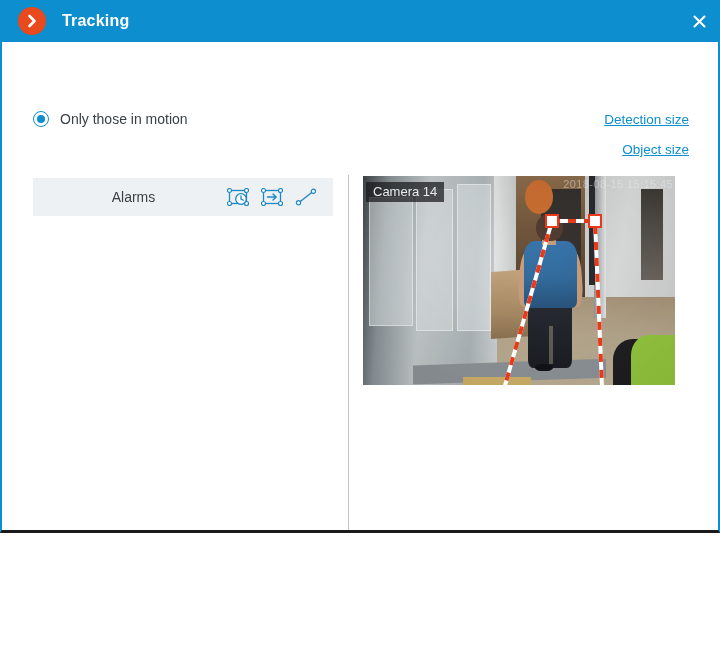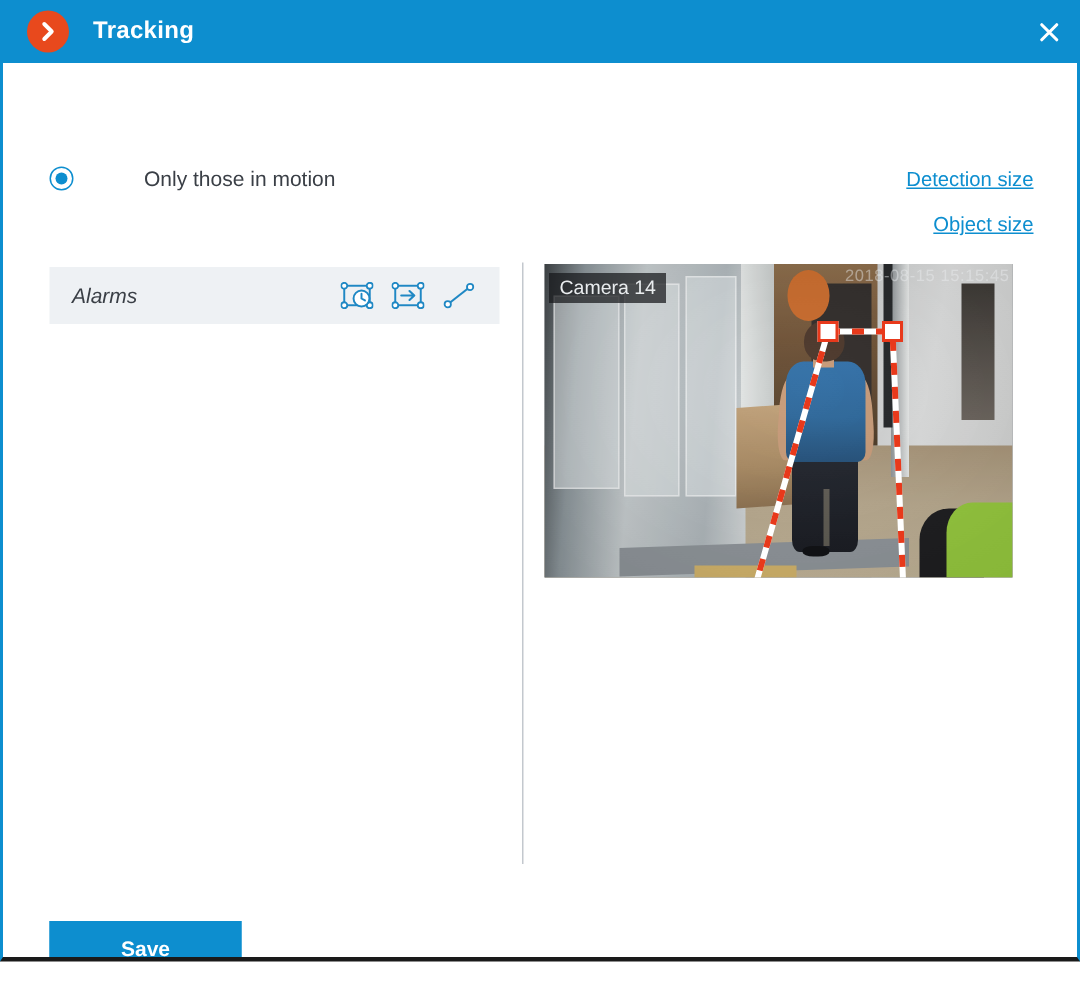--- a/index.html
+++ b/index.html
@@ -10,27 +10,28 @@
   body {
     width: 720px;
     height: 671px;
     font-family: "Liberation Sans", sans-serif;
     overflow: hidden;
   }
 
   .dialog {
     position: relative;
     width: 720px;
-    height: 641px;
+    height: 533px;
     box-sizing: border-box;
     background: #ffffff;
     border-left: 2px solid #0d8ecf;
     border-right: 2px solid #0d8ecf;
     border-bottom: 3px solid #1a1a1a;
     overflow: hidden;
+    text-align: center;
   }
 
   
   .titlebar {
     position: absolute;
     left: 0; top: 0;
     width: 720px;
     height: 42px;
     background: #0d8ecf;
     display: flex;
@@ -85,21 +86,20 @@
     font-weight: bold;
     color: #20242a;
   }
 
   .radio-row {
     position: absolute;
     left: 31px;
     display: flex;
     align-items: center;
     cursor: pointer;
-    gap: 36px;
   }
   .radio-row.r1 { top: 69px; }
   .radio-row.r2 { top: 99px; }
 
   .radio {
     width: 16px;
     height: 16px;
     border-radius: 50%;
     border: 1px solid #9aa3ad;
     box-sizing: border-box;
@@ -151,21 +151,20 @@
     top: 136px;
     width: 300px;
   }
   .list-header {
     height: 38px;
     background: #eef1f4;
     display: flex;
     align-items: center;
     box-sizing: border-box;
     padding: 0 12px 0 15px;
-    font-style: italic;
   }
   .list-header-title {
     font-size: 14px;
     color: #3a3f46;
     flex: 1;
   }
   .hdr-icon {
     width: 30px;
     height: 26px;
     display: flex;

